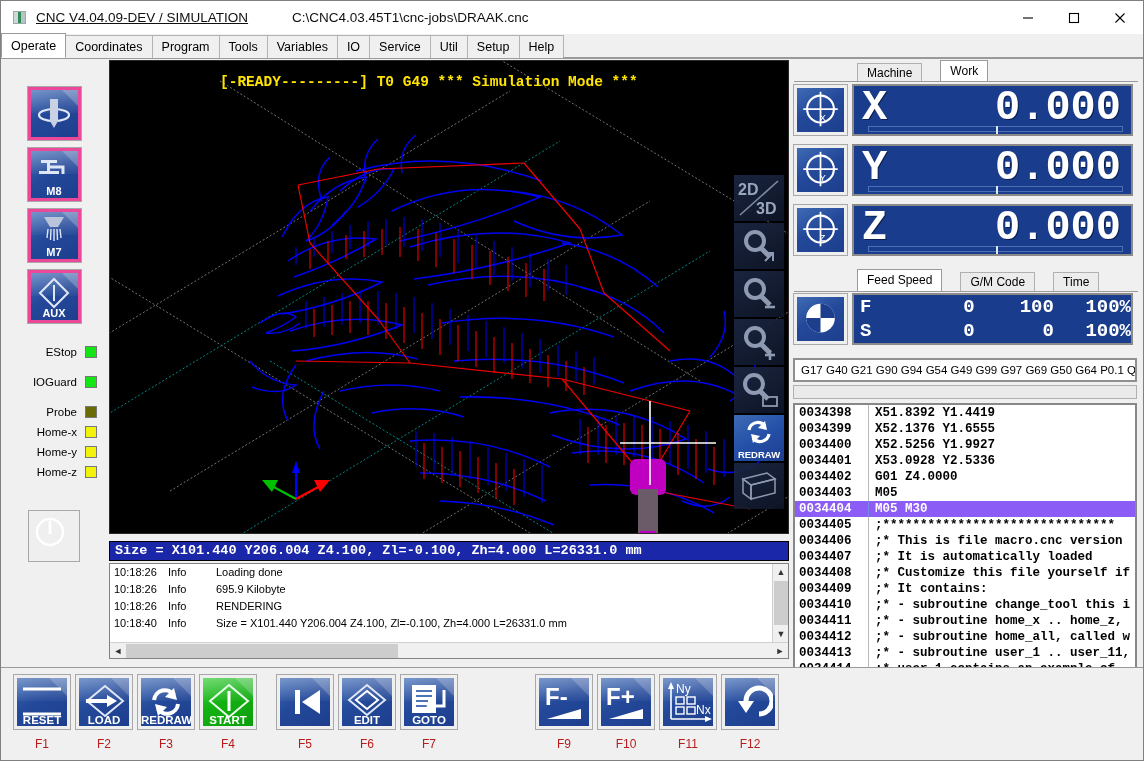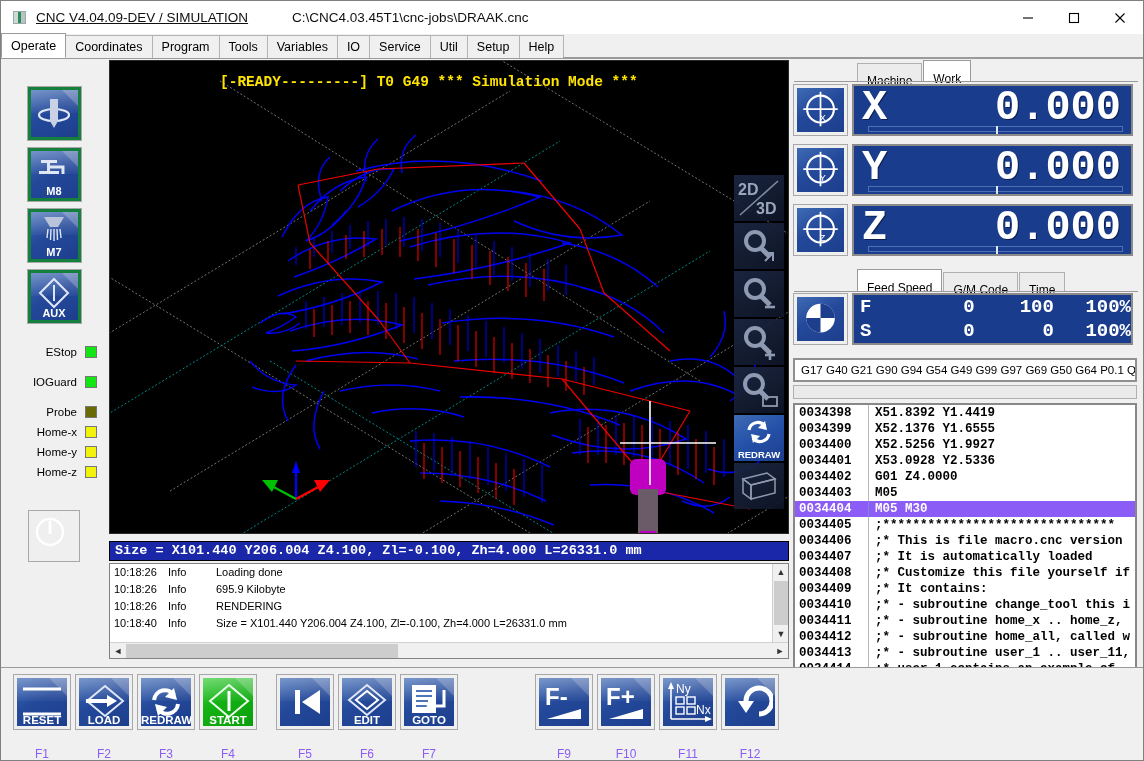--- a/index.html
+++ b/index.html
@@ -36,21 +36,21 @@
           border-bottom:none; margin-right:-1px; }
   .mtab.active { background:#ffffff; height:25px; line-height:24px;
                  border:1px solid #9a9a9a; border-bottom:1px solid #fff;
                  position:relative; z-index:3; font-weight:normal; }
   #menubar-fill { flex:1; border-bottom:1px solid #9a9a9a; }
 
   
   #leftpanel { position:absolute; left:0; top:59px; width:106px; height:605px;
                background:#f0f0f0; }
   .bigbtn { width:55px; height:55px; margin:6px auto 0 auto;
-            border:1px solid #a8a8a8; background:#15803d; padding:3px;
+            border:1px solid #a8a8a8; background:#ec4899; padding:3px;
             display:block; }
   .bigbtn .face { width:100%; height:100%; position:relative;
                   background:linear-gradient(150deg,#3f6bb5 0%,#24499a 45%,#1d3e8d 100%);
                   overflow:hidden; }
   .bigbtn .face::before { content:""; position:absolute; left:0; top:0;
             width:100%; height:48%;
             background:linear-gradient(180deg,rgba(255,255,255,.28),rgba(255,255,255,.03)); }
   .bigbtn .face .corner { position:absolute; right:0; top:0;
             border-left:16px solid transparent; border-top:16px solid rgba(255,255,255,.22); }
   .bigbtn .glyph { position:absolute; left:0; top:0; width:100%; height:100%;
@@ -108,23 +108,23 @@
   #log-vthumb { position:absolute; left:1px; top:17px; width:14px; height:44px;
                 background:#cdcdcd; }
   #log-hscroll { position:absolute; left:0; right:0; bottom:0; height:16px;
                  background:#f0f0f0; border-top:1px solid #d0d0d0; display:flex; }
   #log-hthumb { width:272px; height:14px; margin-top:1px; background:#cdcdcd; }
   #log-hfill { flex:1; }
 
   
   #rightpanel { position:absolute; left:790px; top:59px; width:352px; height:605px; }
   #drotabs { position:absolute; left:66px; top:0; display:flex; align-items:flex-end; }
-  .dtab { height:19px; line-height:18px; padding:8px 9px; font-size:12px;
+  .dtab { height:19px; line-height:18px; padding:0 9px; font-size:12px;
           background:#ececec; border:1px solid #b0b0b0; border-bottom:none;
-          margin-right:1px; color:#000;text-align:right; }
+          margin-right:18px; color:#000;text-align:right; }
   .dtab.active { background:#fff; height:22px; line-height:21px; border-color:#9a9a9a; }
   #drotabline { position:absolute; left:3px; top:21px; width:344px; height:2px;
                 border-top:1px solid #9a9a9a; }
 
   .axisrow { position:absolute; left:2px; display:flex; align-items:center; }
   .axisbtn { width:55px; height:52px; border:1px solid #a8a8a8; background:#efefef;
              padding:3px; }
   .axisbtn .face { width:100%; height:100%;
              background:linear-gradient(150deg,#3f6bb5 0%,#24499a 45%,#1d3e8d 100%);
              position:relative; overflow:hidden; }
@@ -194,21 +194,21 @@
   .fbtn .face.green { background:linear-gradient(150deg,#37cc37 0%,#13b113 45%,#0b9e0b 100%); }
   .fbtn .face::before { content:""; position:absolute; left:0; top:0;
                width:100%; height:48%;
                background:linear-gradient(180deg,rgba(255,255,255,.30),rgba(255,255,255,.03)); }
   .fbtn .corner { position:absolute; right:0; top:0;
                border-left:18px solid transparent; border-top:18px solid rgba(255,255,255,.20); }
   .fbtn .glyph { position:absolute; inset:0; display:flex; align-items:center;
                justify-content:center; }
   .fbtn .caption { position:absolute; left:0; bottom:0; width:100%;
                text-align:center; color:#fff; font-weight:bold; font-size:11.5px; }
-  .fbtn .fkey { text-align:center; font-size:12px; color:#8b5cf6; margin-top:17px; }
+  .fbtn .fkey { text-align:center; font-size:12px; color:#b91c1c; margin-top:7px; }
 </style>
 </head>
 <body>
 
 <div id="app">
 
   <div id="titlebar">
     <div id="app-icon"></div>
     <span id="title-text">CNC V4.04.09-DEV / SIMULATION</span>
     <span id="file-path">C:\CNC4.03.45T1\cnc-jobs\DRAAK.cnc</span>

